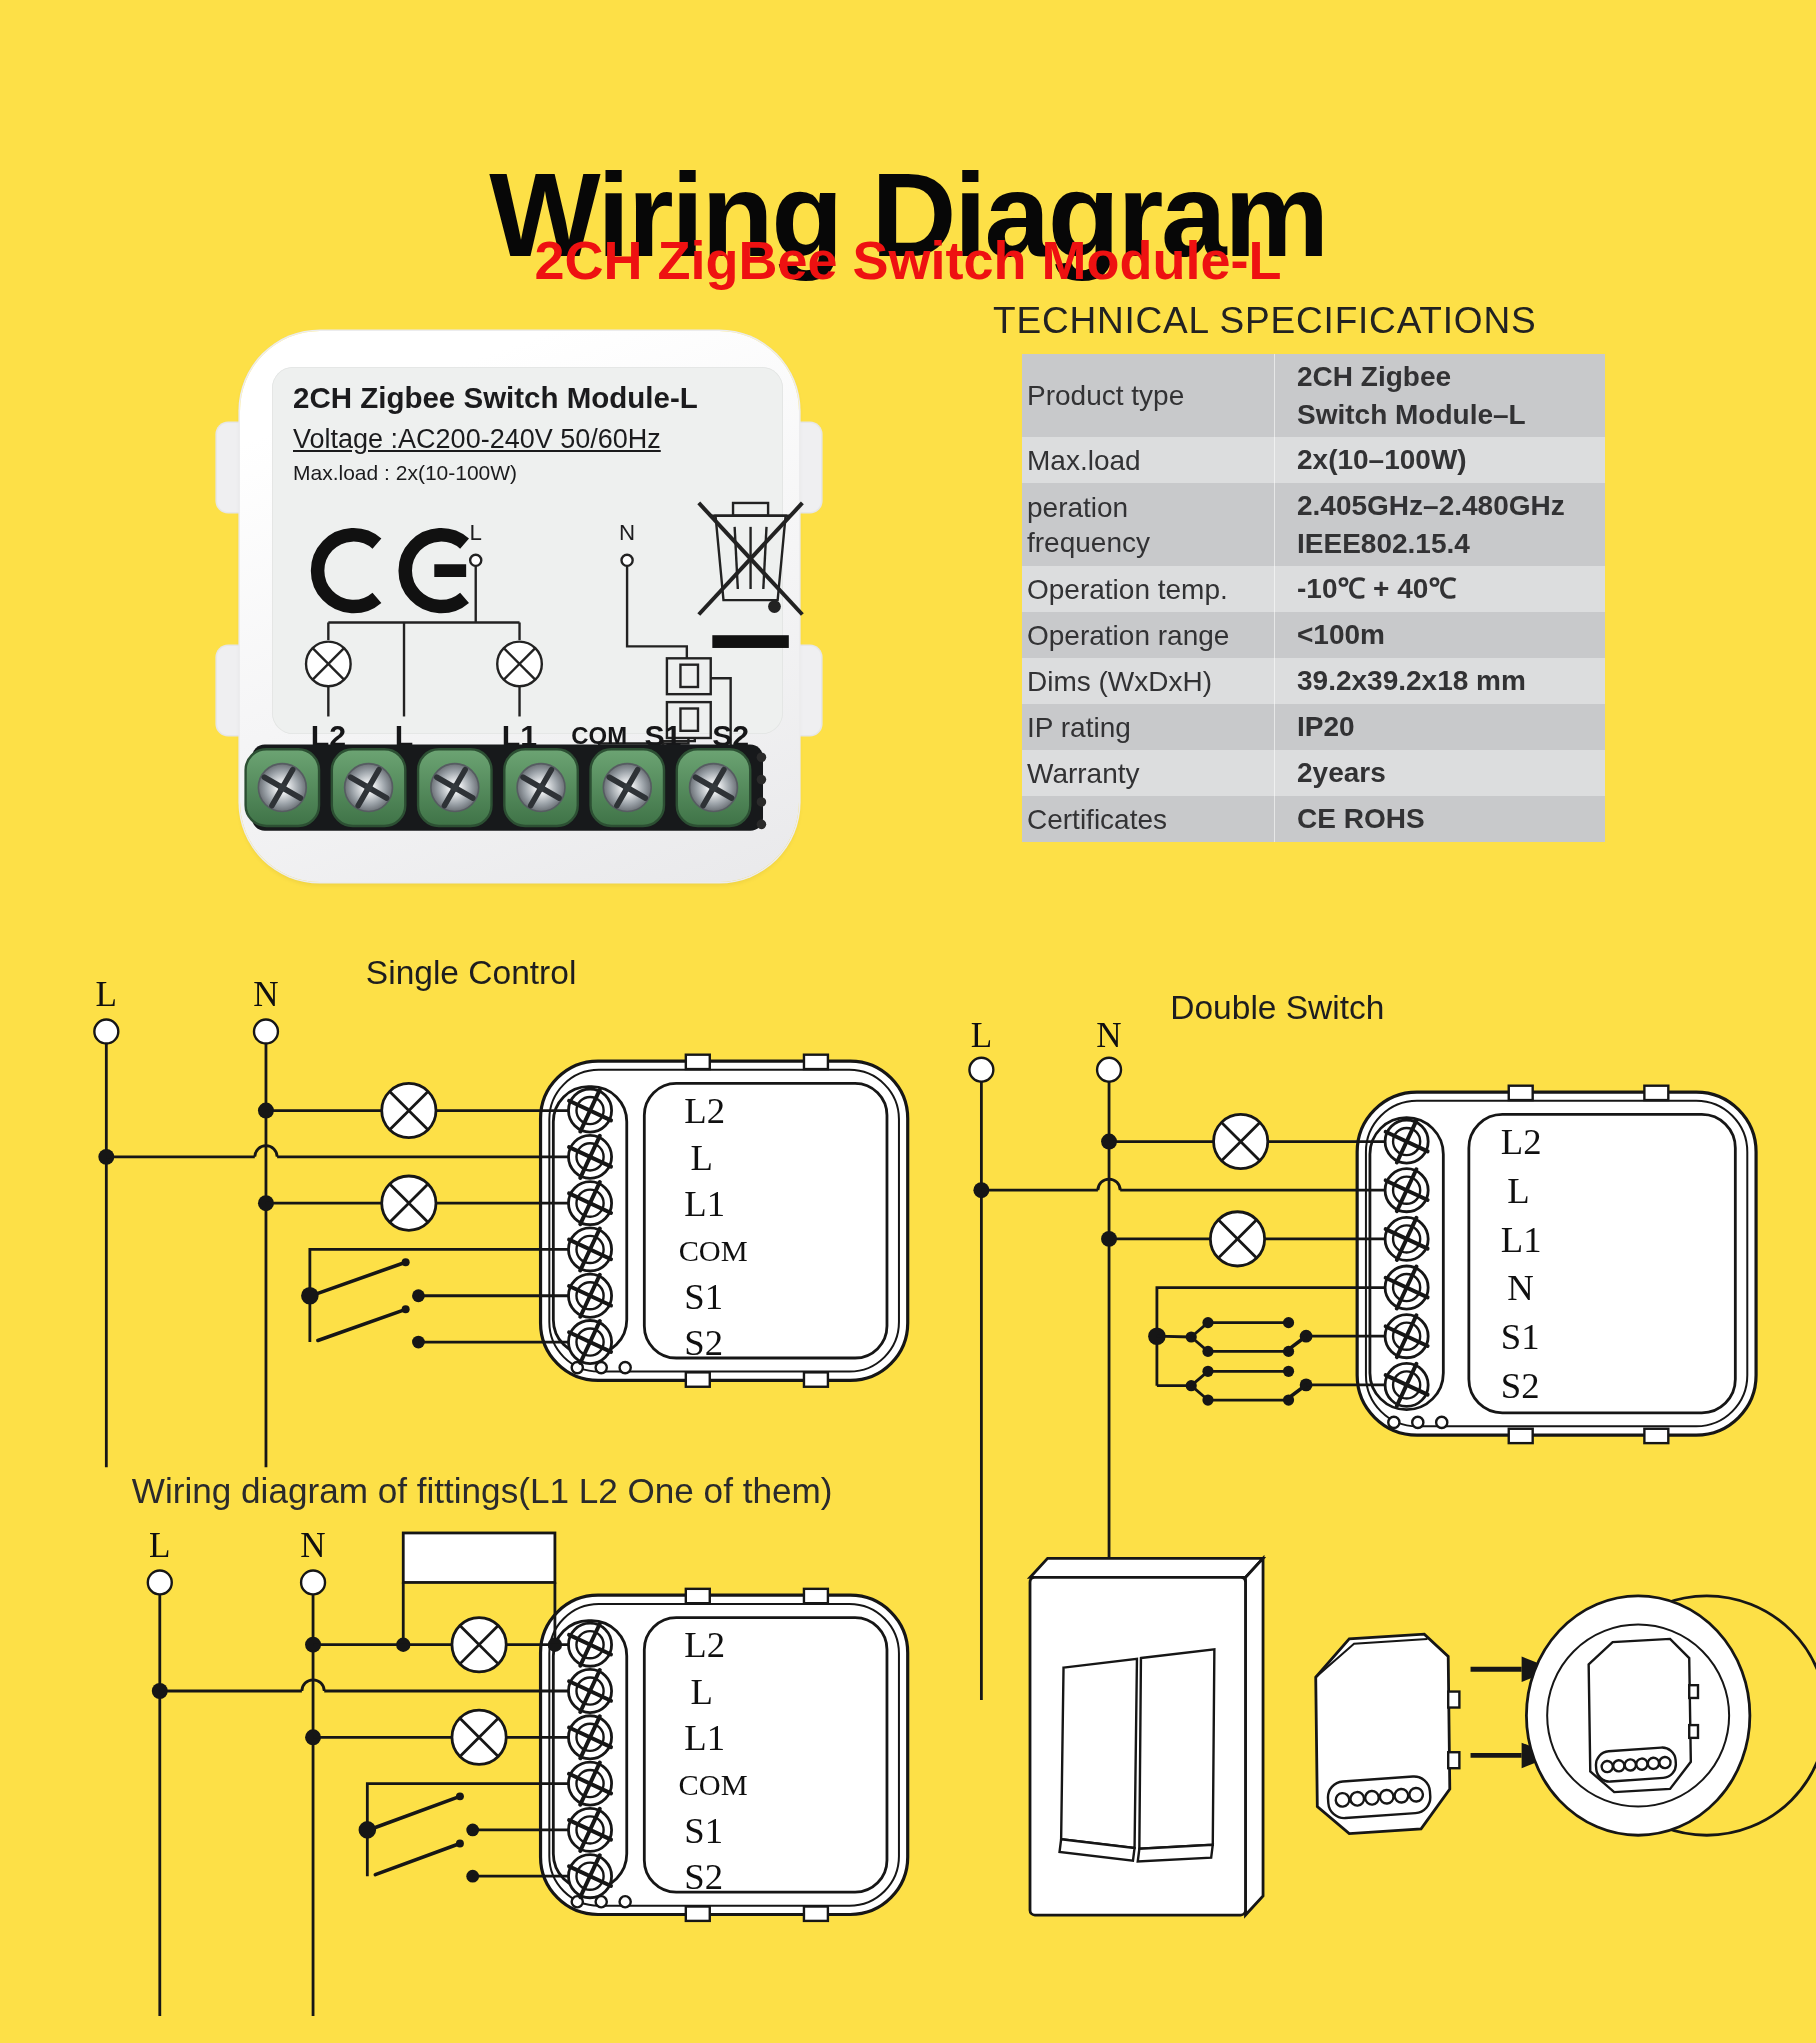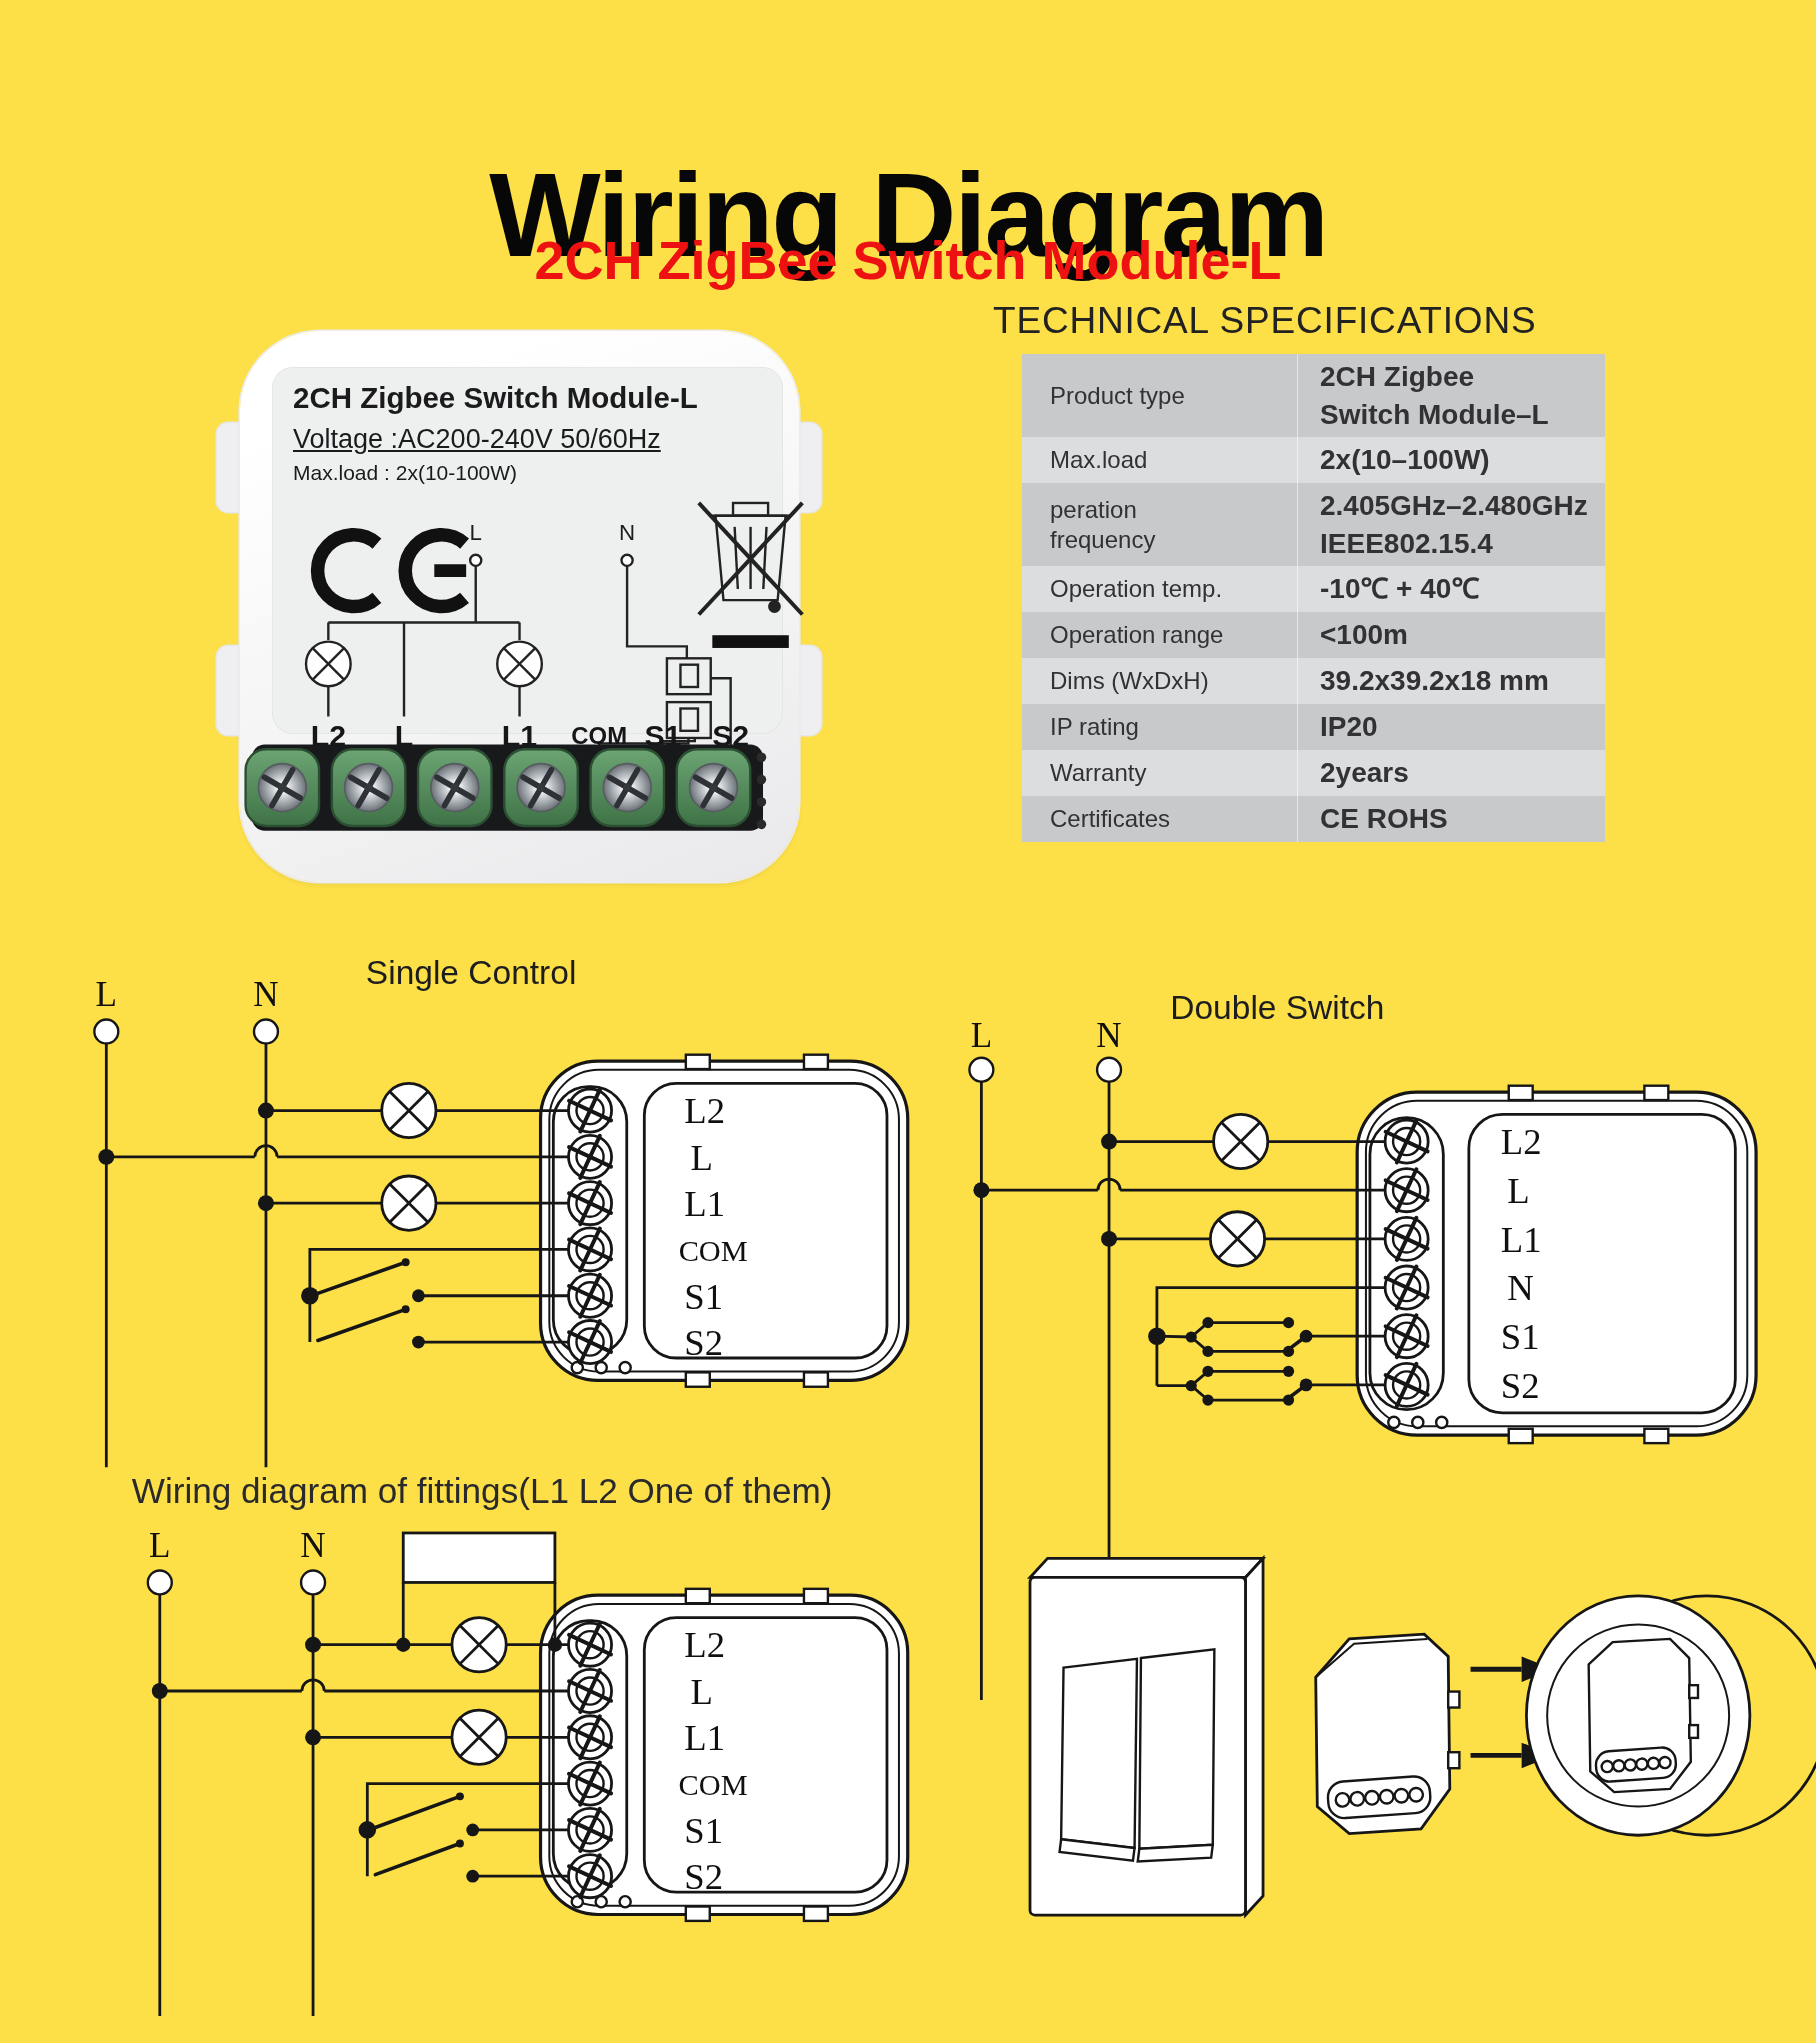--- a/index.html
+++ b/index.html
@@ -26,21 +26,21 @@
   .panel-svg{position:absolute;left:0;top:128px;width:511px;height:239px;}
   .strip-svg{position:absolute;left:92px;top:435px;width:527px;height:104px;}
   
   .specs-heading{position:absolute;left:993px;top:300px;font-size:37px;letter-spacing:0.8px;color:#222;}
   .spec-table{position:absolute;left:1022px;top:354px;width:583px;}
   .spec-row{display:flex;align-items:center;}
   .spec-row:nth-child(odd){background:#c8c9cb;}
   .spec-row:nth-child(even){background:#dcddde;}
   .spec-row{min-height:46px;}
   .spec-row.tall{min-height:83px;}
-  .spec-label{width:247px;padding-left:28px;font-size:24px;color:#323234;white-space:pre-line;line-height:1.25;}
+  .spec-label{width:247px;padding-left:5px;font-size:28px;color:#323234;white-space:pre-line;line-height:1.25;}
   .spec-value{flex:1;padding-left:22px;font-size:28px;color:#323234;white-space:pre-line;line-height:1.35;
               border-left:1.6px solid rgba(255,255,255,.55);align-self:stretch;display:flex;align-items:center;font-weight:bold;}
   
   svg{position:absolute;overflow:visible;}
   #svg-single{left:72px;top:950px;width:894px;height:559px;}
   #svg-double{left:942px;top:978px;width:875px;height:730px;}
   #svg-fittings{left:68px;top:1437px;width:894px;height:603px;}
   #svg-install{left:998px;top:1516px;width:819px;height:415px;}
   .st{stroke:#161616;stroke-width:3.5;fill:none;}
   .st1{stroke:#161616;stroke-width:2.5;fill:none;}

